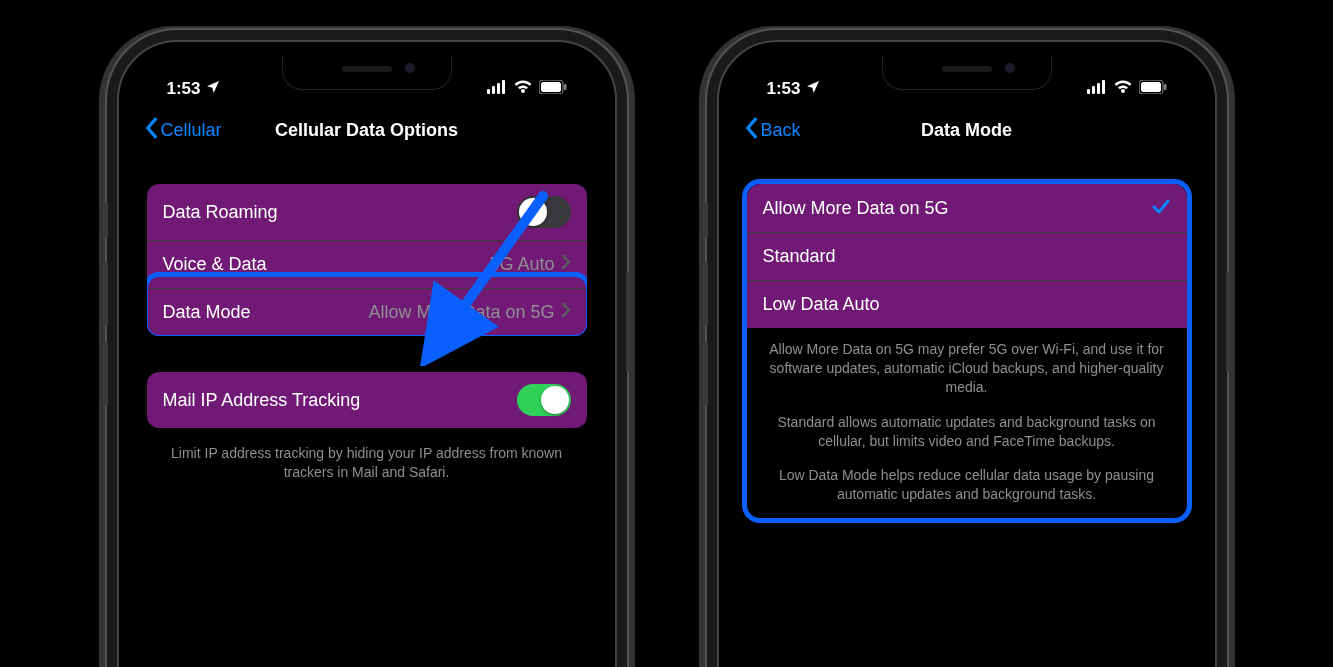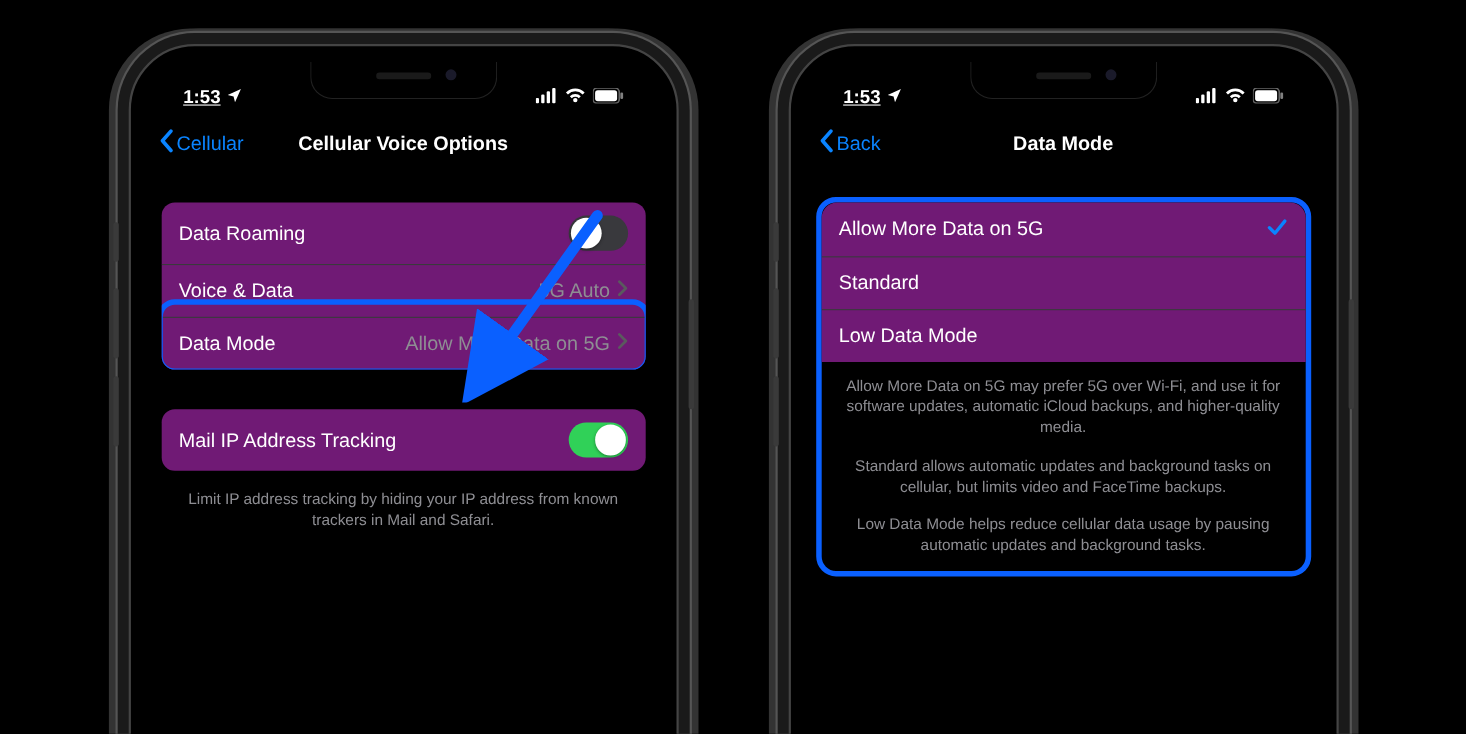--- a/index.html
+++ b/index.html
@@ -70,21 +70,20 @@
   }
   .status-bar {
     display: flex;
     justify-content: space-between;
     align-items: center;
     padding: 16px 34px 0 34px;
     height: 50px;
     color: #fff;
     font-size: 17px;
     font-weight: 600;
-    text-decoration: underline;
   }
   .status-left { display: flex; align-items: center; gap: 4px; }
   .status-right { display: flex; align-items: center; gap: 6px; }
   .nav-bar {
     display: flex;
     align-items: center;
     padding: 10px 10px;
     height: 48px;
     position: relative;
   }
@@ -228,21 +227,21 @@
 
     <div class="nav-bar">
       <div class="back-btn">
         <span class="back-chevron">
           <svg viewBox="0 0 12 20" fill="none" stroke="#0a84ff" stroke-width="3" stroke-linecap="round" stroke-linejoin="round">
               <polyline points="10,2 3,10 10,18"></polyline>
             </svg>
         </span>
         <span>Cellular</span>
       </div>
-      <div class="nav-title">Cellular Voice Options</div>
+      <div class="nav-title">Cellular Data Options</div>
     </div>
 
     <div class="content">
       <div class="group h-bottom">
         <div class="row">
           <span class="row-label">Data Roaming</span>
           <div class="toggle off">
               <div class="knob"></div>
             </div>
         </div>
@@ -356,21 +355,21 @@
             <span class="checkmark">
               <svg viewBox="0 0 20 20" fill="none" stroke="#0a84ff" stroke-width="3" stroke-linecap="round" stroke-linejoin="round">
                   <polyline points="3,11 8,16 17,5"></polyline>
                 </svg>
             </span>
           </div>
           <div class="row">
             <span class="row-label">Standard</span>
           </div>
           <div class="row">
-            <span class="row-label">Low Data Mode</span>
+            <span class="row-label">Low Data Auto</span>
           </div>
         </div>
         <div class="footer-text">
           <div class="desc-para">Allow More Data on 5G may prefer 5G over Wi-Fi, and use it for software updates, automatic iCloud backups, and higher-quality media.</div>
           <div class="desc-para">Standard allows automatic updates and background tasks on cellular, but limits video and FaceTime backups.</div>
           <div class="desc-para">Low Data Mode helps reduce cellular data usage by pausing automatic updates and background tasks.</div>
         </div>
       </div>
     </div>
 

